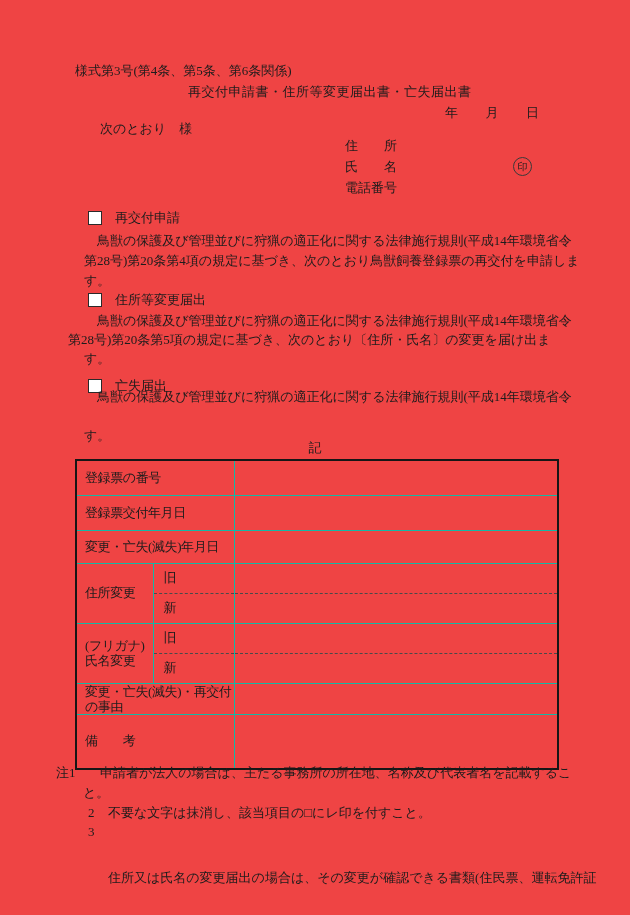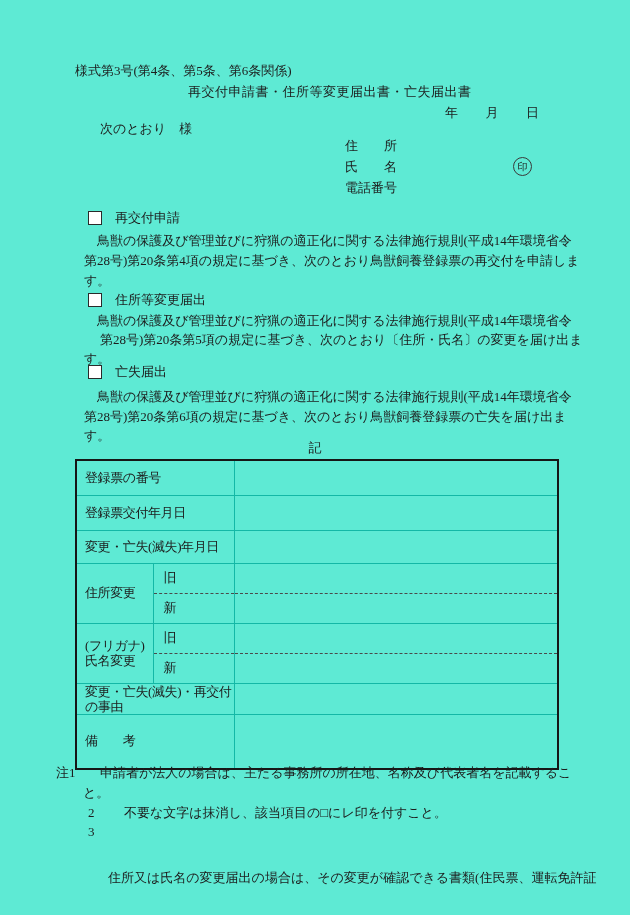--- a/index.html
+++ b/index.html
@@ -1,21 +1,21 @@
 <!DOCTYPE html>
 <html lang="ja"><head>
 <meta charset="utf-8">
 <style>
   html,body{margin:0;padding:0;}
   body{background:#e8e8e8;}
   .page{
     position:relative;
     width:630px;height:915px;
     margin:0 auto;
-    background:#5eead4;
+    background:#ef4444;
     font-family:"Liberation Serif","DejaVu Serif",serif;
     font-size:13px;
     color:#1c1c1c;
     overflow:hidden;
   }
   .abs{position:absolute;white-space:pre;line-height:14px;}
   .title{letter-spacing:0.5px;}
   .date-row{display:flex;justify-content:space-between;width:94px;}
   .seal{
     position:absolute;
@@ -82,29 +82,28 @@
   </div>
   <div class="abs" style="left:97px;top:234px">鳥獣の保護及び管理並びに狩猟の適正化に関する法律施行規則(平成14年環境省令</div>
   <div class="abs" style="left:84px;top:254px">第28号)第20条第4項の規定に基づき、次のとおり鳥獣飼養登録票の再交付を申請しま</div>
   <div class="abs" style="left:84px;top:274px">す。</div>
 
   <div class="abs cb-line" style="left:88px;top:293px">
     <span class="cbx"></span>
     <span>住所等変更届出</span>
   </div>
   <div class="abs" style="left:97px;top:314px">鳥獣の保護及び管理並びに狩猟の適正化に関する法律施行規則(平成14年環境省令</div>
-  <div class="abs" style="left:100px;top:333px">第28号)第20条第5項の規定に基づき、次のとおり〔住所・氏名〕の変更を届け出ま</div>
+  <div class="abs" style="left:68px;top:333px">第28号)第20条第5項の規定に基づき、次のとおり〔住所・氏名〕の変更を届け出ま</div>
   <div class="abs" style="left:84px;top:352px">す。</div>
 
-  <div class="abs cb-line" style="left:88px;top:365px">
+  <div class="abs cb-line" style="left:88px;top:379px">
     <span class="cbx"></span>
     <span>亡失届出</span>
   </div>
   <div class="abs" style="left:97px;top:390px">鳥獣の保護及び管理並びに狩猟の適正化に関する法律施行規則(平成14年環境省令</div>
-  <div class="abs" style="left:84px;top:410px">第28号)第20条第6項の規定に基づき、次のとおり鳥獣飼養登録票の亡失を届け出ま</div>
   <div class="abs" style="left:84px;top:429px">す。</div>
 
   <div class="ki">記</div>
 
   <table class="form-table">
     <colgroup>
       <col style="width:77px">
         <col style="width:81px">
         <col style="width:324px">
     </colgroup>
@@ -150,18 +149,18 @@
         <td></td>
       </tr>
     </tbody>
   </table>
 
   <div class="abs note" style="left:56px;top:766px">注1</div>
   <div class="abs note" style="left:100px;top:766px">申請者が法人の場合は、主たる事務所の所在地、名称及び代表者名を記載するこ</div>
   <div class="abs note" style="left:83px;top:786px">と。</div>
 
   <div class="abs note" style="left:88px;top:806px">2</div>
-  <div class="abs note" style="left:124px;top:806px">不要な文字は抹消し、該当項目の□にレ印を付すこと。</div>
+  <div class="abs note" style="left:108px;top:806px">不要な文字は抹消し、該当項目の□にレ印を付すこと。</div>
 
   <div class="abs note" style="left:88px;top:825px">3</div>
   <div class="abs note" style="left:108px;top:871px">住所又は氏名の変更届出の場合は、その変更が確認できる書類(住民票、運転免許証</div>
 
 </div>
 
 </body></html>

